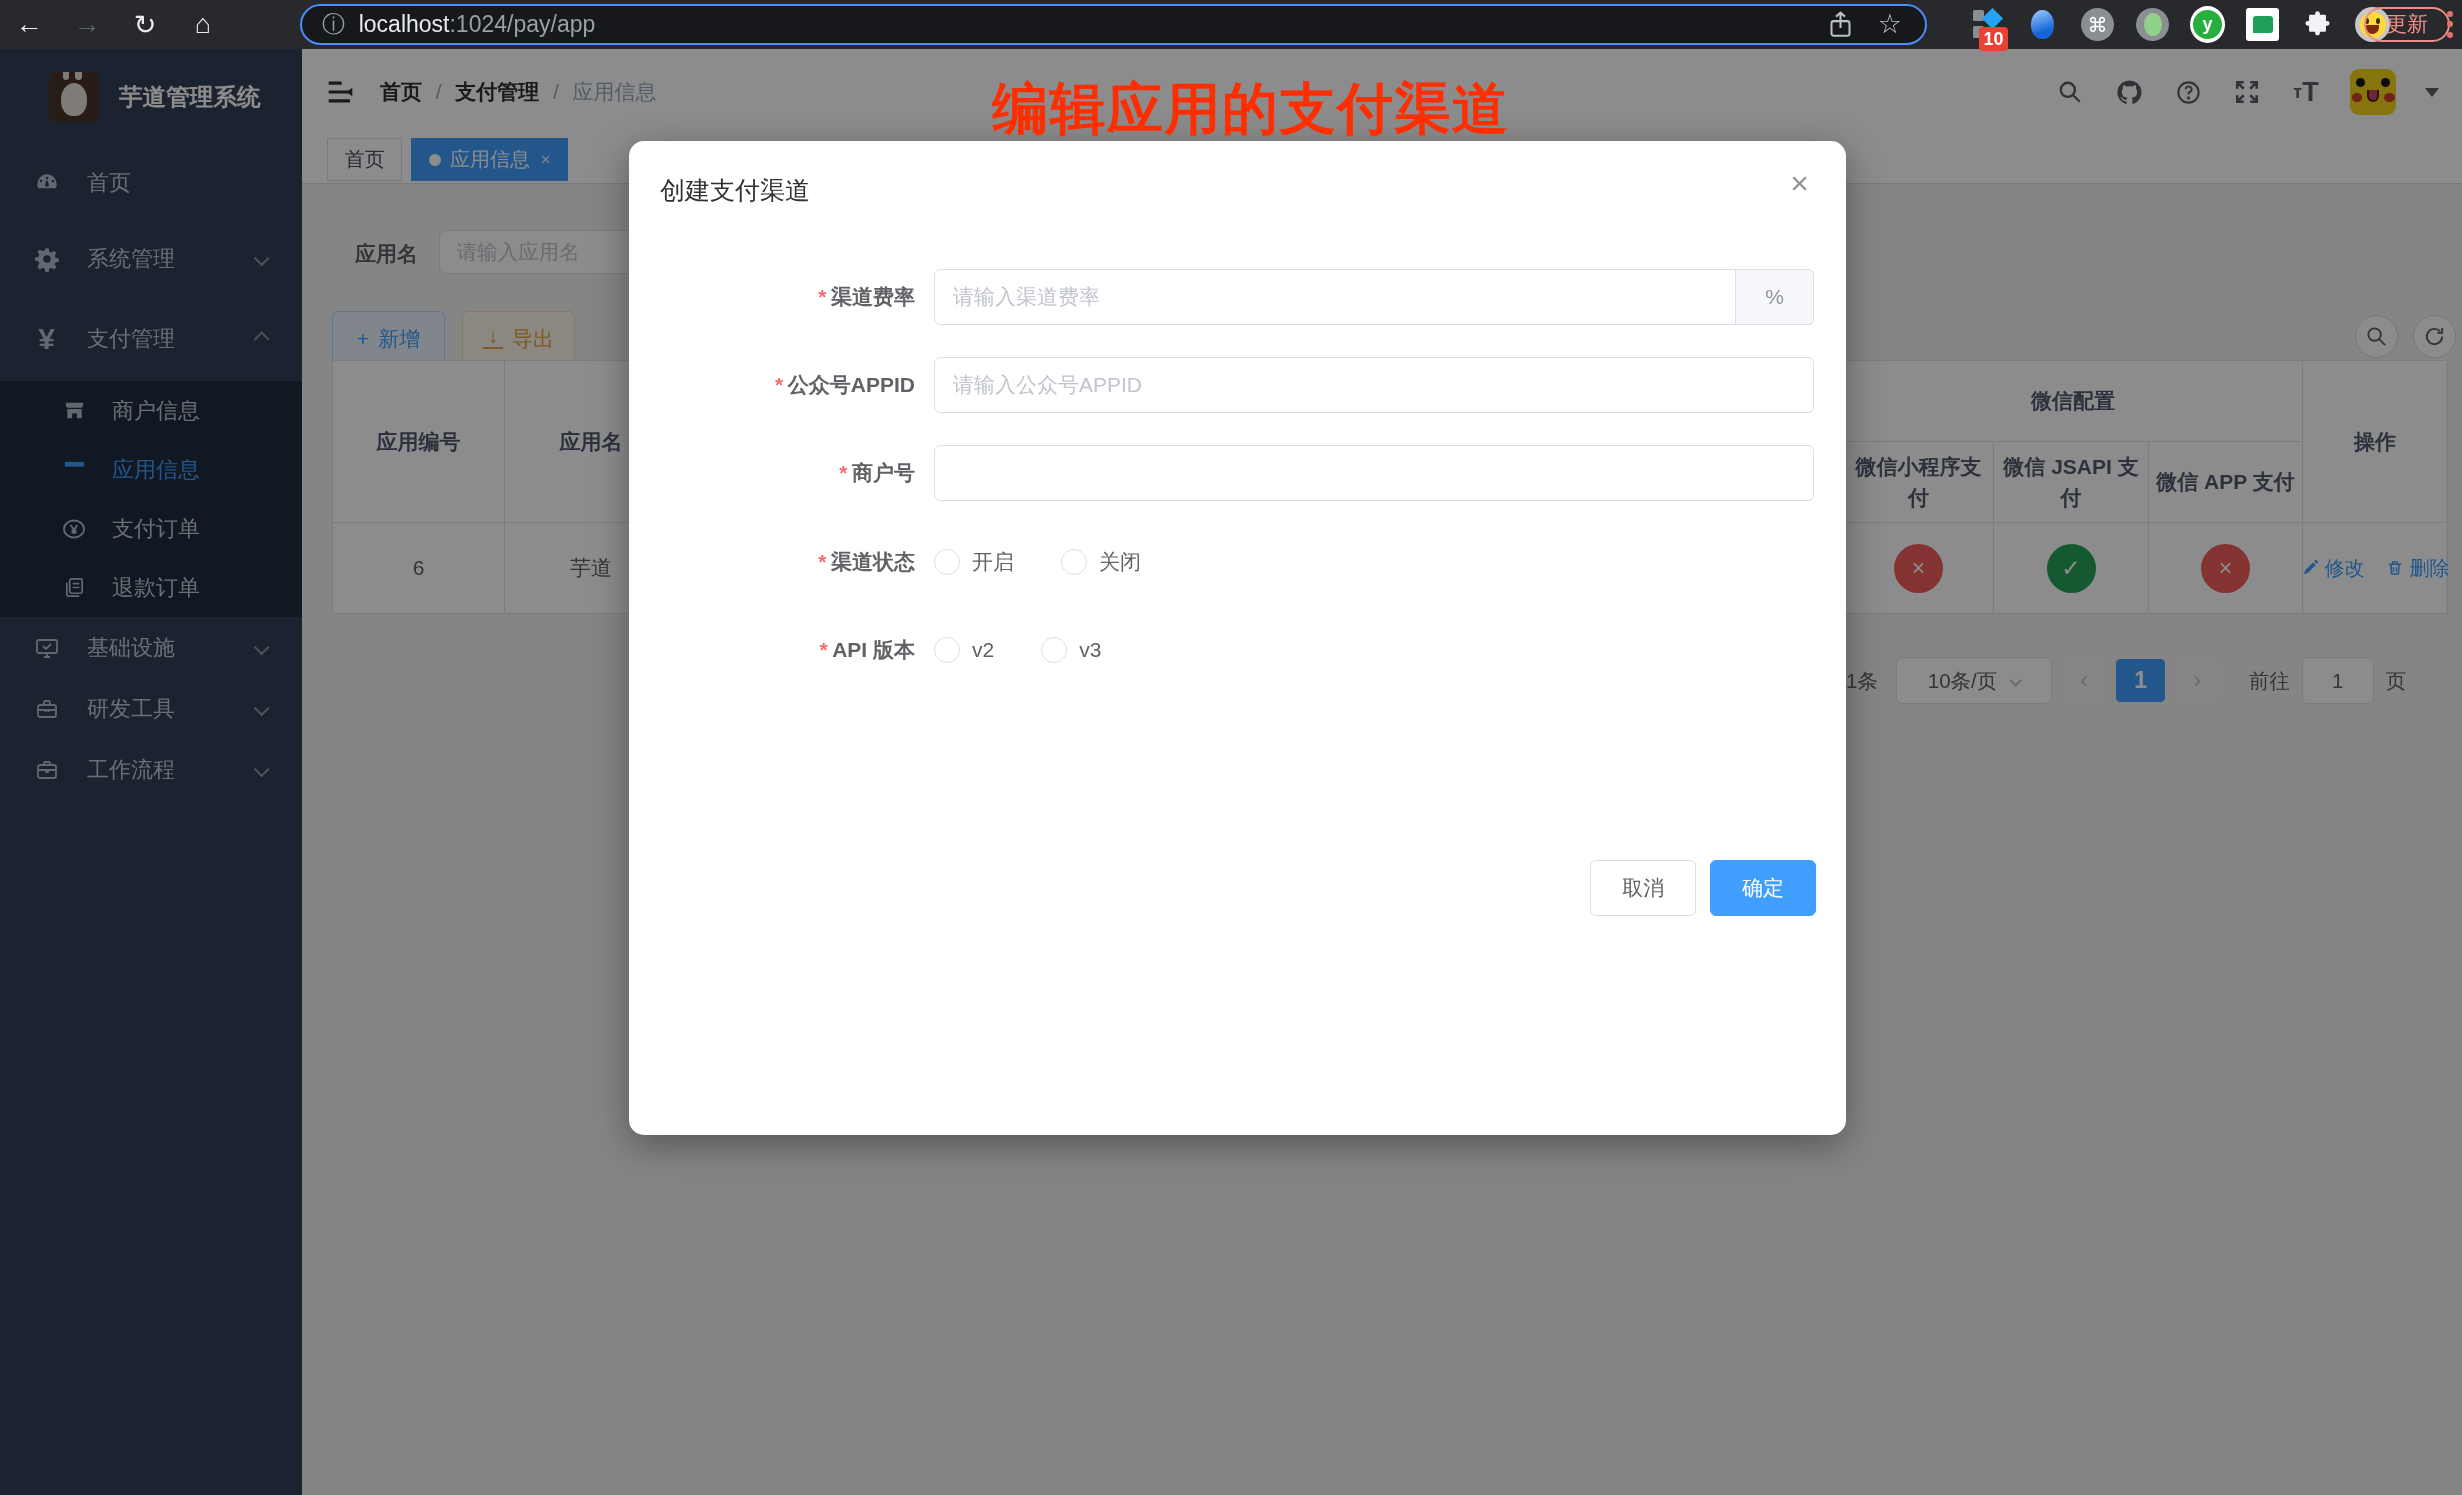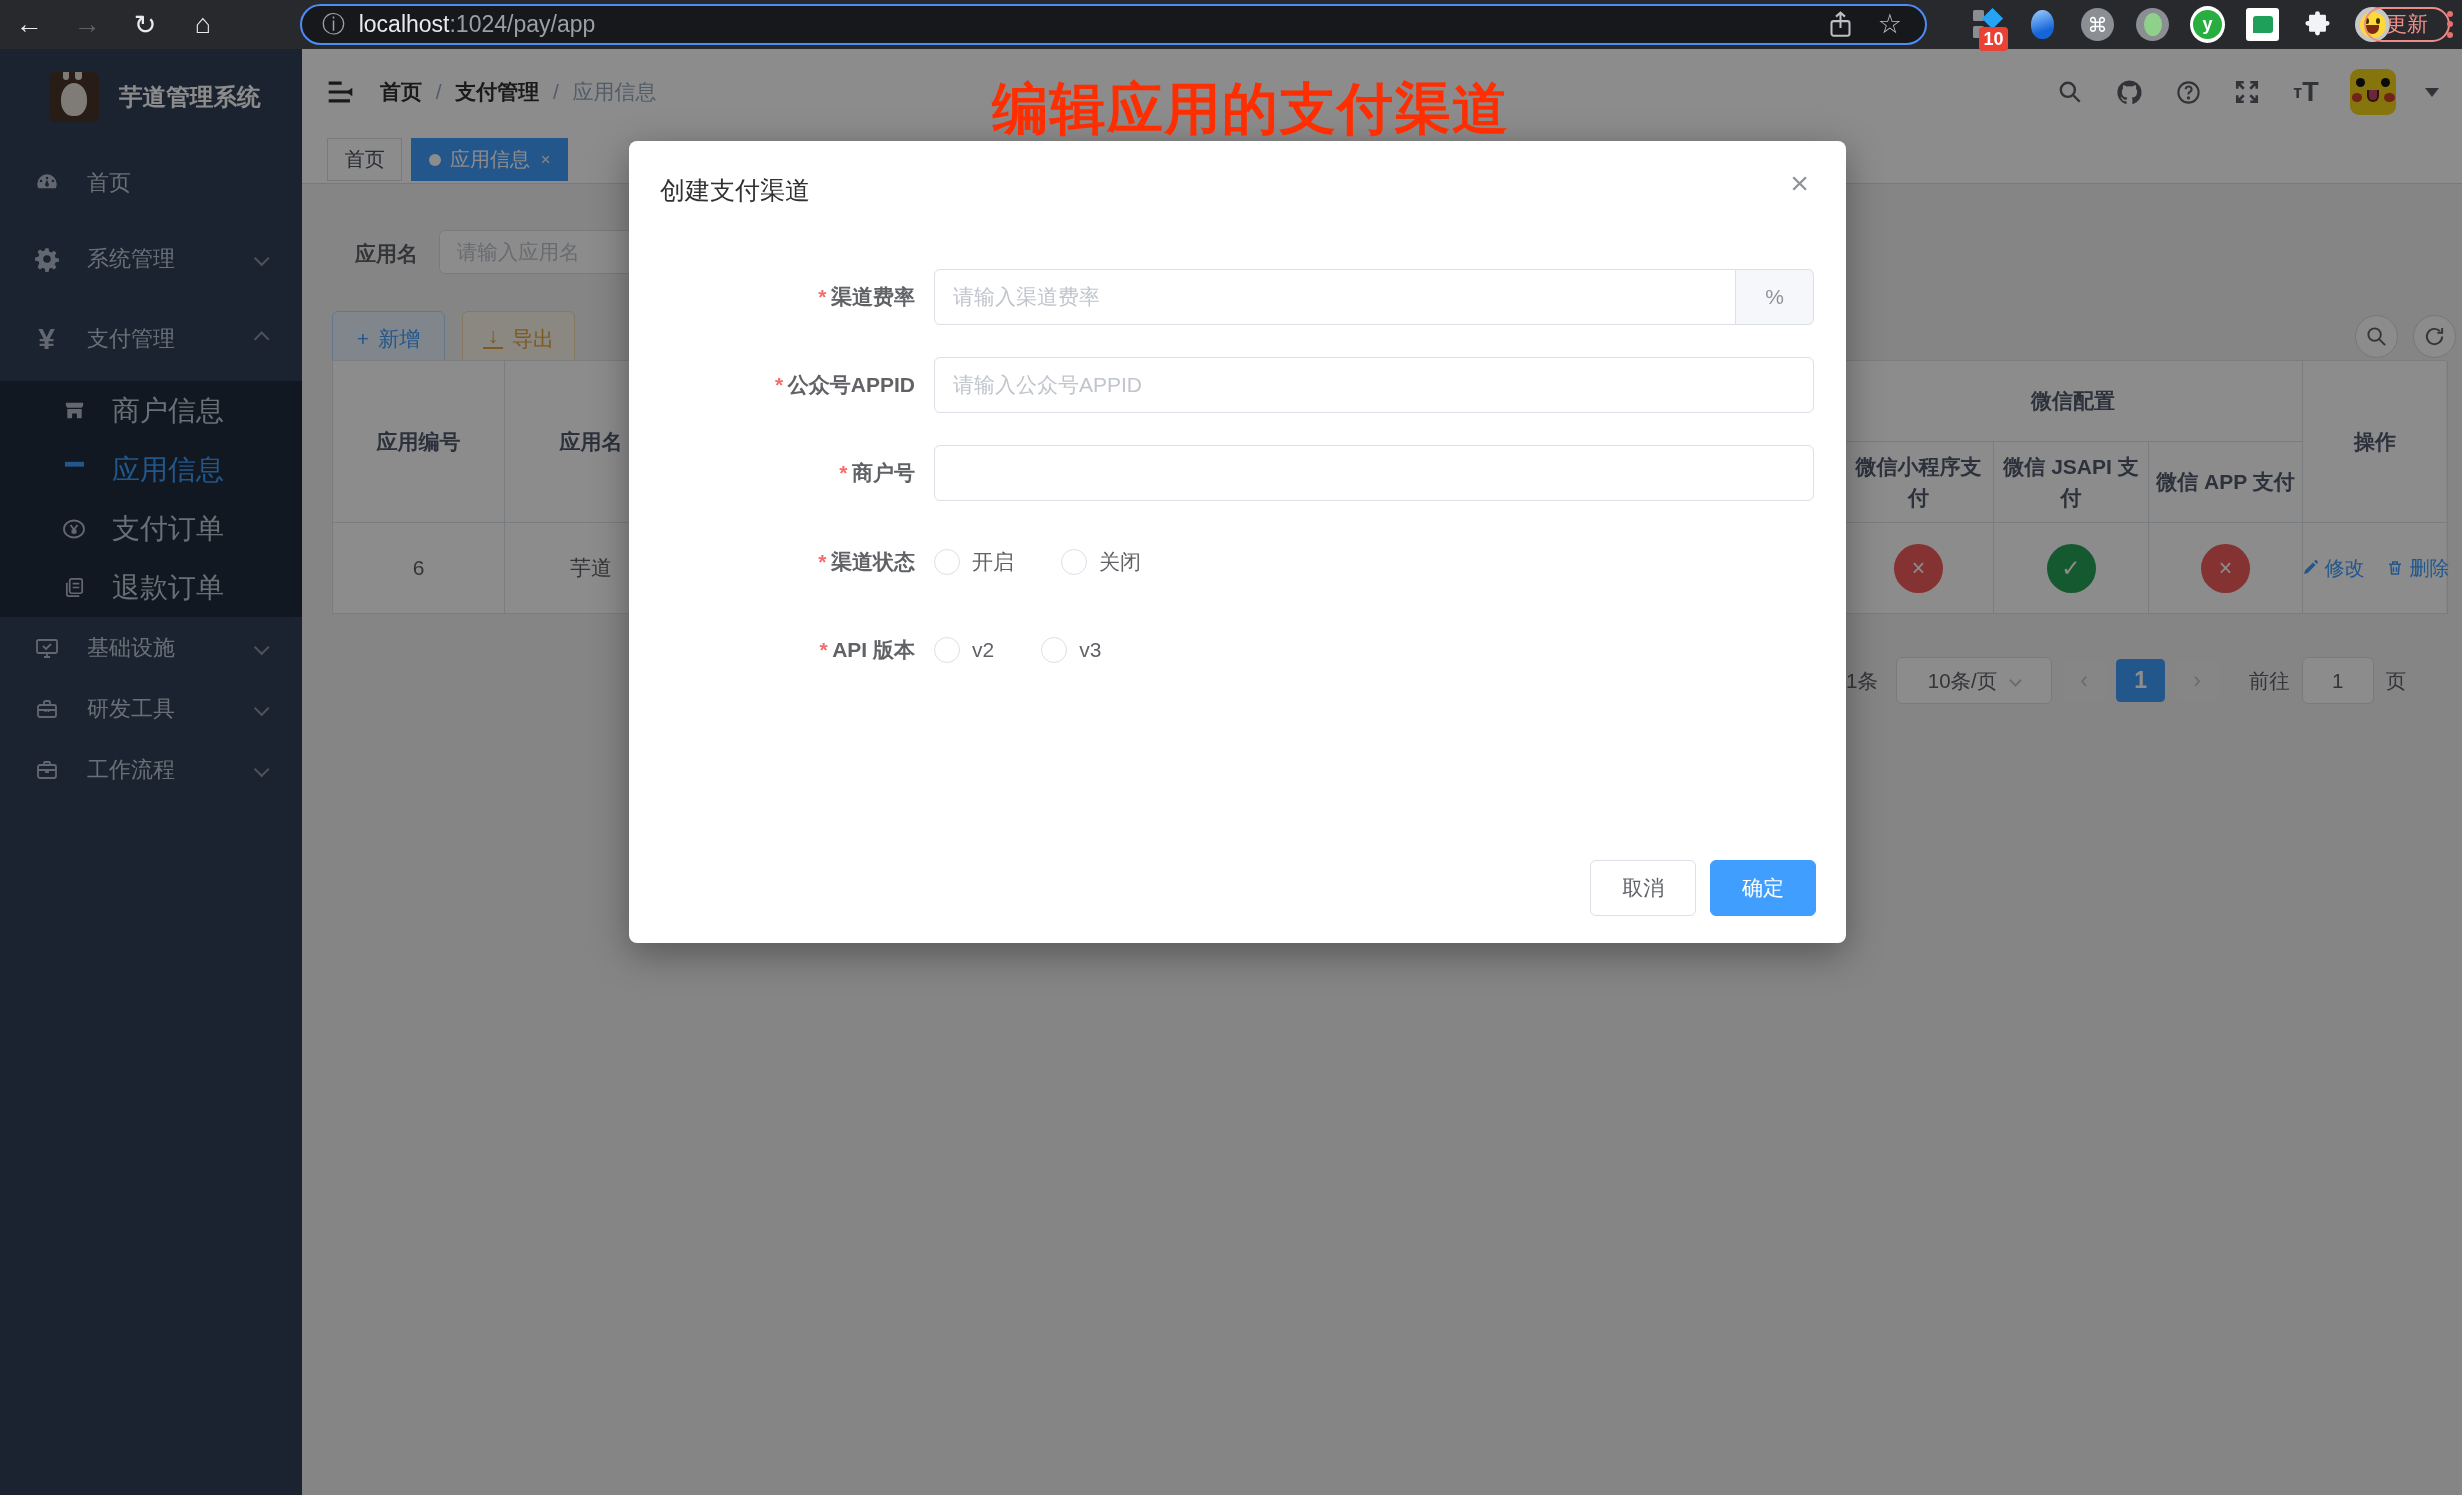--- a/index.html
+++ b/index.html
@@ -51,21 +51,21 @@
   .logo-img .bunny { position:absolute; left:12px; top:10.6px; width:26px; height:33px; background:#e8e2da; border-radius:50% 50% 45% 45%; }
   .logo-img .ear { position:absolute; top:-9px; width:6.8px; height:16.7px; background:#e8e2da; border-radius:3.8px; }
   .logo-title { margin-left:20px; color:#ffffff; font-size:23.6px; font-weight:bold; }
   .menu-item { position:relative; display:flex; align-items:center; height:76px; padding-left:30px; font-size:22px; color:#bfcbd9; cursor:pointer; }
   .menu-item .mi-ic { width:33px; display:flex; justify-content:center; color:#b4bccc; }
   .menu-item .mi-label { margin-left:24px; }
   .menu-item .chev { position:absolute; right:35px; }
   .chev { width:11.4px; height:11.4px; border-right:2.3px solid #8f97a3; border-bottom:2.3px solid #8f97a3; transform:rotate(45deg); }
   .chev.up { transform:rotate(-135deg); }
   .submenu { background:#1f2d3d; }
-  .sub-item { display:flex; align-items:center; height:59px; padding-left:59px; font-size:28px; color:#bfcbd9; cursor:pointer; }
+  .sub-item { display:flex; align-items:center; height:59px; padding-left:59px; font-size:22px; color:#bfcbd9; cursor:pointer; }
   .sub-item .mi-ic { width:30px; display:flex; justify-content:center; color:#b4bccc; }
   .sub-item .mi-label { margin-left:23px; }
   .sub-item.active, .sub-item.active .mi-ic { color:#409eff; }
 
   
   .main { position:absolute; left:302px; top:0; right:0; bottom:0; }
   .navbar { position:relative; height:86px; background:#fff; }
   .fold { position:absolute; left:23.6px; top:30px; cursor:pointer; color:#303133; }
   .crumbs { position:absolute; left:78px; top:0; height:86px; display:flex; align-items:center; gap:13.7px; font-size:21px; }
   .crumb { color:#303133; font-weight:bold; cursor:pointer; }
@@ -121,21 +121,21 @@
   .pg-btn { width:43px; height:43px; margin-left:10.6px; border-radius:4.6px; background:#f4f4f5; color:#c0c4cc; display:flex; align-items:center; justify-content:center; font-size:23px; cursor:pointer; }
   .pg-btn.page { background:#409eff; color:#fff; font-weight:bold; width:49px; }
   .pg-goto { margin-left:30px; }
   .pg-input { width:72px; height:47px; margin:0 12px; border:1.5px solid #dcdfe6; border-radius:6px; text-align:center; font-size:20.5px; color:#606266; outline:none; }
 
   
   .overlay { position:absolute; top:49px; left:0; right:0; bottom:0; background:rgba(0,0,0,0.45); z-index:40; }
   .annotation { position:absolute; left:992px; top:72px; z-index:70; font-size:56px; font-weight:700; color:#ff2e00; letter-spacing:1.5px; white-space:nowrap; }
 
   
-  .dialog { position:absolute; left:629px; top:141px; width:1217px; height:802px; background:#fff; border-radius:8px; box-shadow:0 10.6px 37px rgba(0,0,0,.35); z-index:60; }
+  .dialog { position:absolute; left:629px; top:141px; width:1217px; height:994px; background:#fff; border-radius:15px; box-shadow:0 10.6px 37px rgba(0,0,0,.35); z-index:60; }
   .dlg-title { position:absolute; left:31px; top:33px; font-size:25px; color:#303133; }
   .dlg-close { position:absolute; right:37px; top:26px; font-size:32px; color:#909399; cursor:pointer; line-height:1; }
   .drow { position:absolute; left:0; width:1185px; height:56px; display:flex; align-items:center; }
   .dlabel { width:286px; text-align:right; font-size:21px; color:#606266; font-weight:600; padding-right:0; }
   .req { color:#f56c6c; margin-right:4.6px; font-size:21px; }
   .dfield { margin-left:19px; flex:1; height:56px; display:flex; }
   .din { flex:1; height:56px; border:1.5px solid #dcdfe6; border-radius:6px; font-size:21px; color:#606266; padding:0 18px; outline:none; background:#fff; min-width:0; }
   .din::placeholder { color:#c0c4cc; }
   .grp .din { border-radius:6px 0 0 6px; }
   .append { width:78px; border:1.5px solid #dcdfe6; border-left:none; border-radius:0 6px 6px 0; background:#f5f7fa; color:#909399; font-size:21px; display:flex; align-items:center; justify-content:center; }

